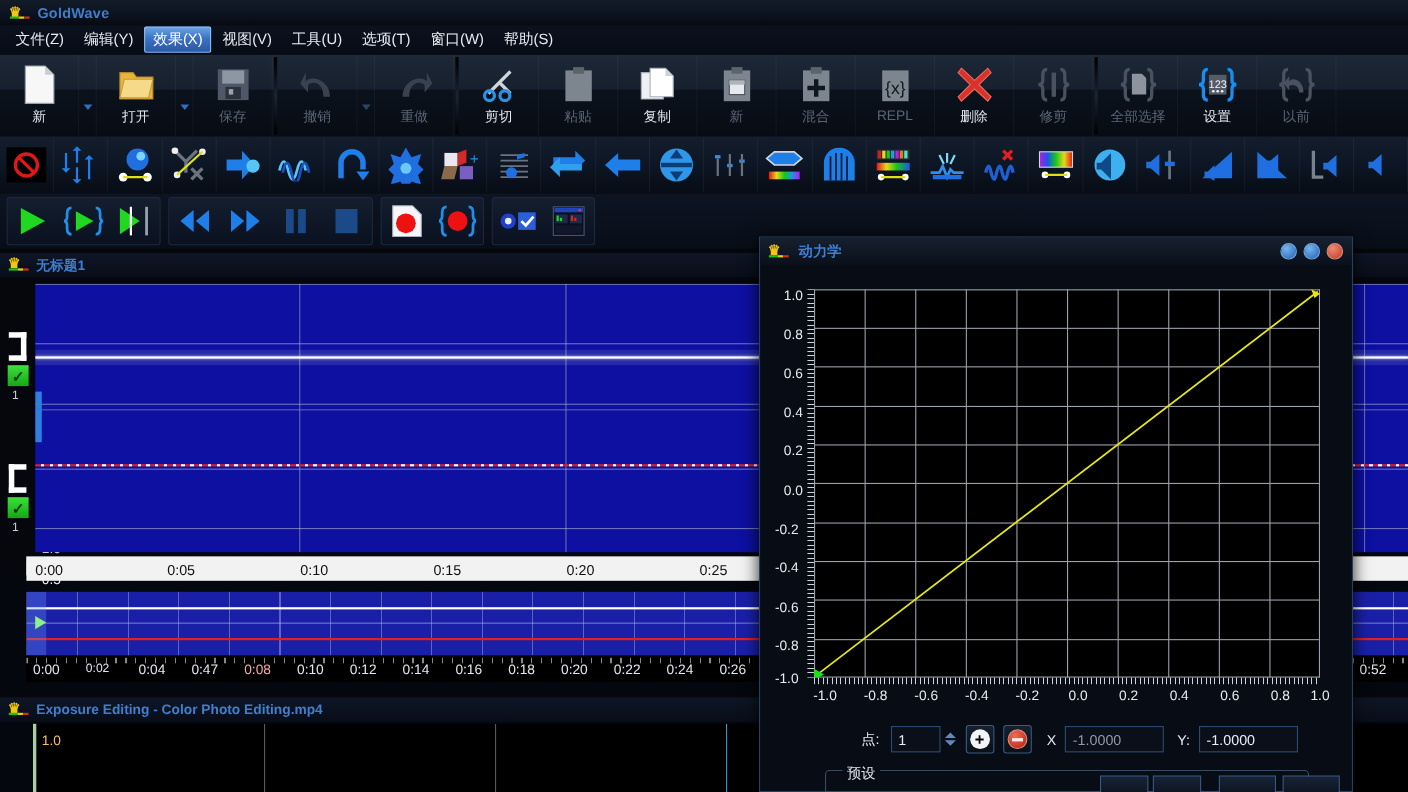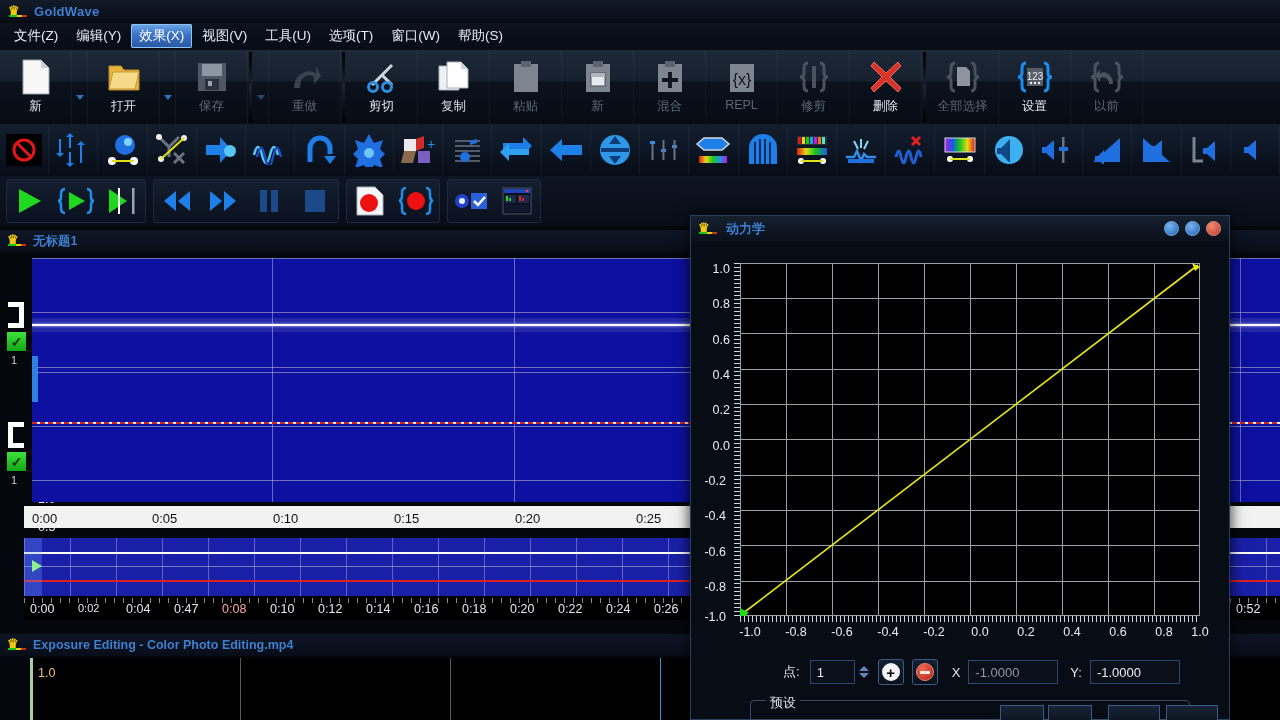--- a/index.html
+++ b/index.html
@@ -244,20 +244,28 @@
             <rect x="6" y="3" width="20" height="12" fill="#8d96a3"></rect>
             <rect x="9" y="18" width="14" height="11" fill="#2b323c"></rect>
             <rect x="12" y="20" width="4" height="5" fill="#9aa3b0"></rect>
           </svg>
       </div>
       <div class="lbl">保存</div>
     </div>
 
     <div class="tb-sep"></div>
 
+    <div class="tb1-btn dis">
+      <div class="ic">
+        <svg width="34" height="30" viewBox="0 0 34 30">
+            <path d="M28 26 C28 10 10 6 6 12 L6 4 L1 14 L8 22 L8 15 C14 11 22 14 22 26 Z" fill="#39434f"></path>
+          </svg>
+      </div>
+      <div class="lbl">撤销</div>
+    </div>
     <div class="tb1-drop">
         <div class="caret dim"></div>
       </div>
 
     <div class="tb1-btn dis">
       <div class="ic">
         <svg width="34" height="30" viewBox="0 0 34 30">
             <path d="M6 26 C6 10 24 6 28 12 L28 4 L33 14 L26 22 L26 15 C20 11 12 14 12 26 Z" fill="#39434f"></path>
           </svg>
       </div>
@@ -271,39 +279,39 @@
         <svg width="32" height="32" viewBox="0 0 32 32">
             <line x1="6" y1="24" x2="26" y2="4" stroke="#cfd5dd" stroke-width="3"></line>
             <line x1="16" y1="14" x2="26" y2="24" stroke="#cfd5dd" stroke-width="3"></line>
             <circle cx="7" cy="26" r="4.5" fill="none" stroke="#2d8fe0" stroke-width="3"></circle>
             <circle cx="21" cy="26" r="4.5" fill="none" stroke="#2d8fe0" stroke-width="3"></circle>
           </svg>
       </div>
       <div class="lbl">剪切</div>
     </div>
 
+    <div class="tb1-btn dis">
+      <div class="ic">
+        <svg width="30" height="34" viewBox="0 0 30 34">
+            <rect x="3" y="4" width="24" height="28" fill="#7d868f"></rect>
+            <rect x="10" y="1" width="10" height="6" fill="#5c636c"></rect>
+          </svg>
+      </div>
+      <div class="lbl">粘贴</div>
+    </div>
+
     <div class="tb1-btn">
       <div class="ic">
         <svg width="34" height="34" viewBox="0 0 34 34">
             <path d="M2 6 h14 l6 6 v18 h-20 z" fill="#eef1f4" stroke="#a8aeb8"></path>
             <path d="M10 2 h14 l7 7 v19 h-21 z" fill="#ffffff" stroke="#a8aeb8"></path>
             <path d="M24 2 l7 7 h-7 z" fill="#ccd2da"></path>
           </svg>
       </div>
       <div class="lbl">复制</div>
-    </div>
-
-    <div class="tb1-btn dis">
-      <div class="ic">
-        <svg width="30" height="34" viewBox="0 0 30 34">
-            <rect x="3" y="4" width="24" height="28" fill="#7d868f"></rect>
-            <rect x="10" y="1" width="10" height="6" fill="#5c636c"></rect>
-          </svg>
-      </div>
-      <div class="lbl">粘贴</div>
     </div>
 
     <div class="tb1-btn dis">
       <div class="ic">
         <svg width="30" height="34" viewBox="0 0 30 34">
             <rect x="3" y="4" width="24" height="28" fill="#7d868f"></rect>
             <rect x="10" y="1" width="10" height="6" fill="#5c636c"></rect>
             <rect x="8" y="13" width="14" height="13" fill="#e6eaef" stroke="#4a525c"></rect>
             <rect x="8" y="13" width="14" height="4" fill="#aeb5bd"></rect>
           </svg>
@@ -325,38 +333,38 @@
     <div class="tb1-btn dis">
       <div class="ic">
         <svg width="30" height="34" viewBox="0 0 30 34">
             <rect x="3" y="4" width="24" height="28" fill="#7d868f"></rect>
             <text x="15" y="25" fill="#10161f" font-size="16" text-anchor="middle" font-family="Liberation Sans">{x}</text>
           </svg>
       </div>
       <div class="lbl">REPL</div>
     </div>
 
+    <div class="tb1-btn">
+      <div class="ic">
+        <svg width="34" height="34" viewBox="0 0 34 34">
+            <path d="M5 2 L17 13 L29 2 L32 6 L21 17 L32 28 L29 32 L17 21 L5 32 L2 28 L13 17 L2 6 Z" fill="#d8332a" stroke="#ef6a5e"></path>
+          </svg>
+      </div>
+      <div class="lbl">删除</div>
+    </div>
+
     <div class="tb1-btn dis">
       <div class="ic">
         <svg width="30" height="34" viewBox="0 0 30 34">
             <path d="M9 3 q-4 0 -4 5 v5 q0 4 -4 4 q4 0 4 4 v5 q0 5 4 5" stroke="#49525e" stroke-width="3" fill="none"></path>
             <path d="M21 3 q4 0 4 5 v5 q0 4 4 4 q-4 0 -4 4 v5 q0 5 -4 5" stroke="#49525e" stroke-width="3" fill="none"></path>
             <rect x="13" y="6" width="4" height="22" fill="#49525e"></rect>
           </svg>
       </div>
       <div class="lbl">修剪</div>
-    </div>
-
-    <div class="tb1-btn">
-      <div class="ic">
-        <svg width="34" height="34" viewBox="0 0 34 34">
-            <path d="M5 2 L17 13 L29 2 L32 6 L21 17 L32 28 L29 32 L17 21 L5 32 L2 28 L13 17 L2 6 Z" fill="#d8332a" stroke="#ef6a5e"></path>
-          </svg>
-      </div>
-      <div class="lbl">删除</div>
     </div>
 
     <div class="tb-sep"></div>
 
     <div class="tb1-btn dis">
       <div class="ic">
         <svg width="34" height="34" viewBox="0 0 34 34">
             <path d="M9 3 q-4 0 -4 5 v5 q0 4 -4 4 q4 0 4 4 v5 q0 5 4 5" stroke="#49525e" stroke-width="3" fill="none"></path>
             <path d="M25 3 q4 0 4 5 v5 q0 4 4 4 q-4 0 -4 4 v5 q0 5 -4 5" stroke="#49525e" stroke-width="3" fill="none"></path>
             <path d="M11 7 h9 l4 4 v15 h-13 z" fill="#8d949d"></path>

